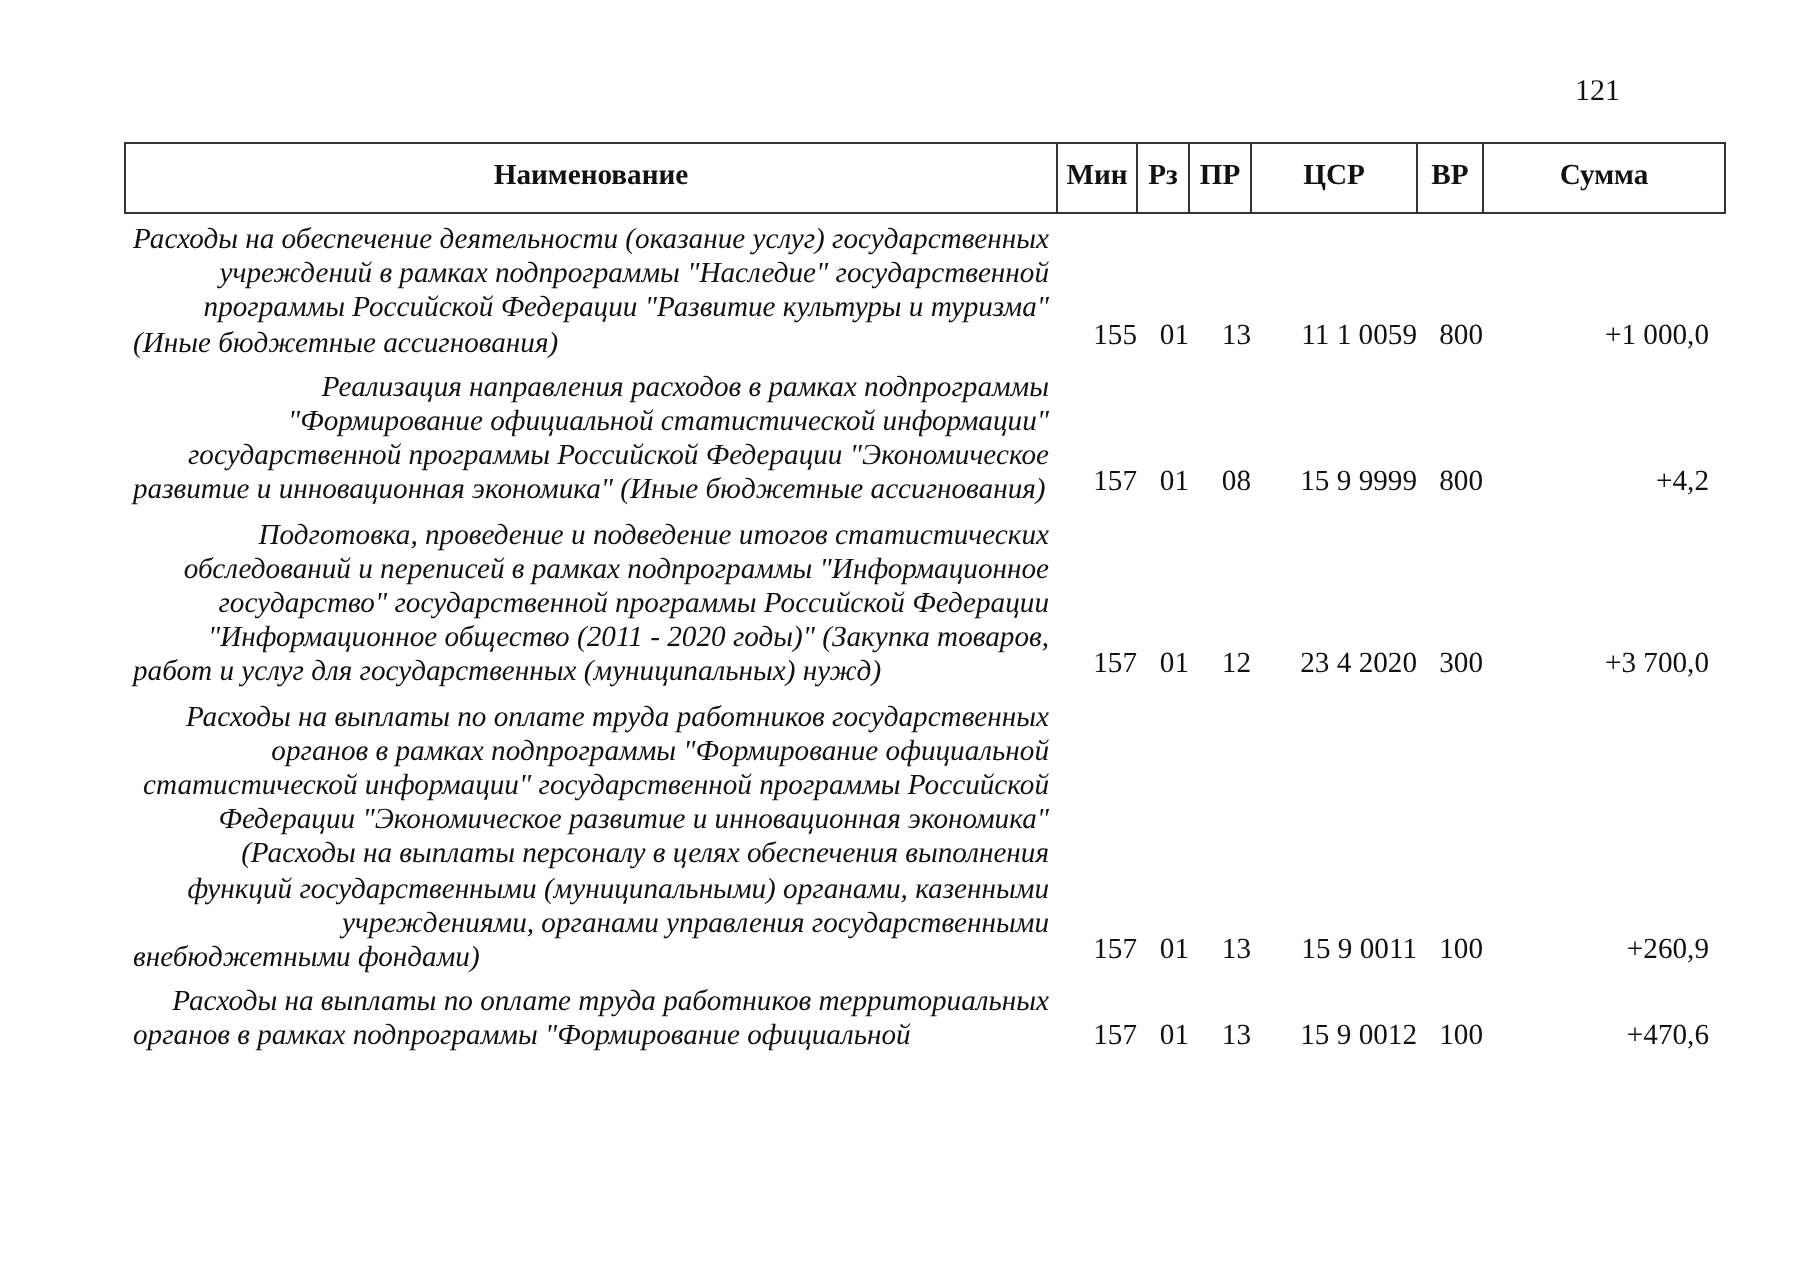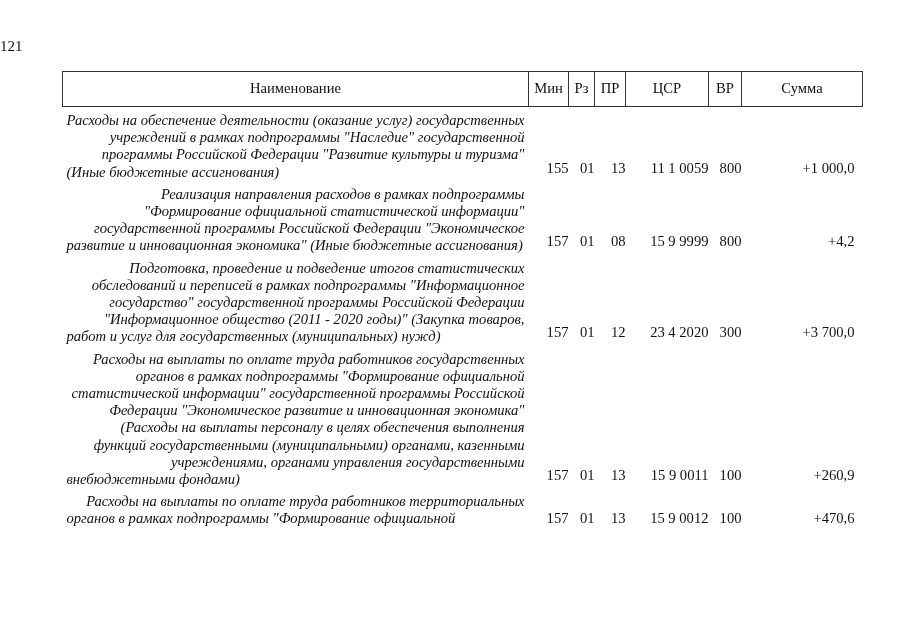--- a/index.html
+++ b/index.html
@@ -1,20 +1,20 @@
 <!DOCTYPE html>
 <html><head>
 <meta charset="utf-8">
 <style>
   html, body { margin:0; padding:0; background:#ffffff; }
   body { width:905px; height:640px; position:relative; overflow:hidden;
          font-family:"Liberation Serif", serif; color:#111; }
-  .page-num { position:absolute; top:38px; left:0; width:810px; text-align:left; font-size:15px; }
+  .page-num { position:absolute; top:38px; left:0; width:810px; text-align:right; font-size:15px; }
   table.budget { position:absolute; left:62px; top:71px; width:800px; border-collapse:collapse; font-size:14.6px; line-height:17.2px; table-layout:fixed; }
-  table.budget th { border:1px solid #333; font-weight:normal; height:34px; padding:0; text-align:center; vertical-align:middle; }
+  table.budget th { border:1px solid #333; font-weight:bold; height:34px; padding:0; text-align:center; vertical-align:middle; }
   table.budget td { padding:0; vertical-align:bottom;text-align:right; }
   td.name { text-align:justify; text-align-last:left; padding:5px 4px 0 4px !important; vertical-align:top !important;font-style:italic; }
   td.name.bold { font-weight:bold; text-align:left; }
   td.c { text-align:center; }
   td.r { text-align:right; padding-right:8px !important; }
   tr.bold td { font-weight:bold; }
   tr.gap td { padding-bottom:4px; }
 </style>
 </head>
 <body>

